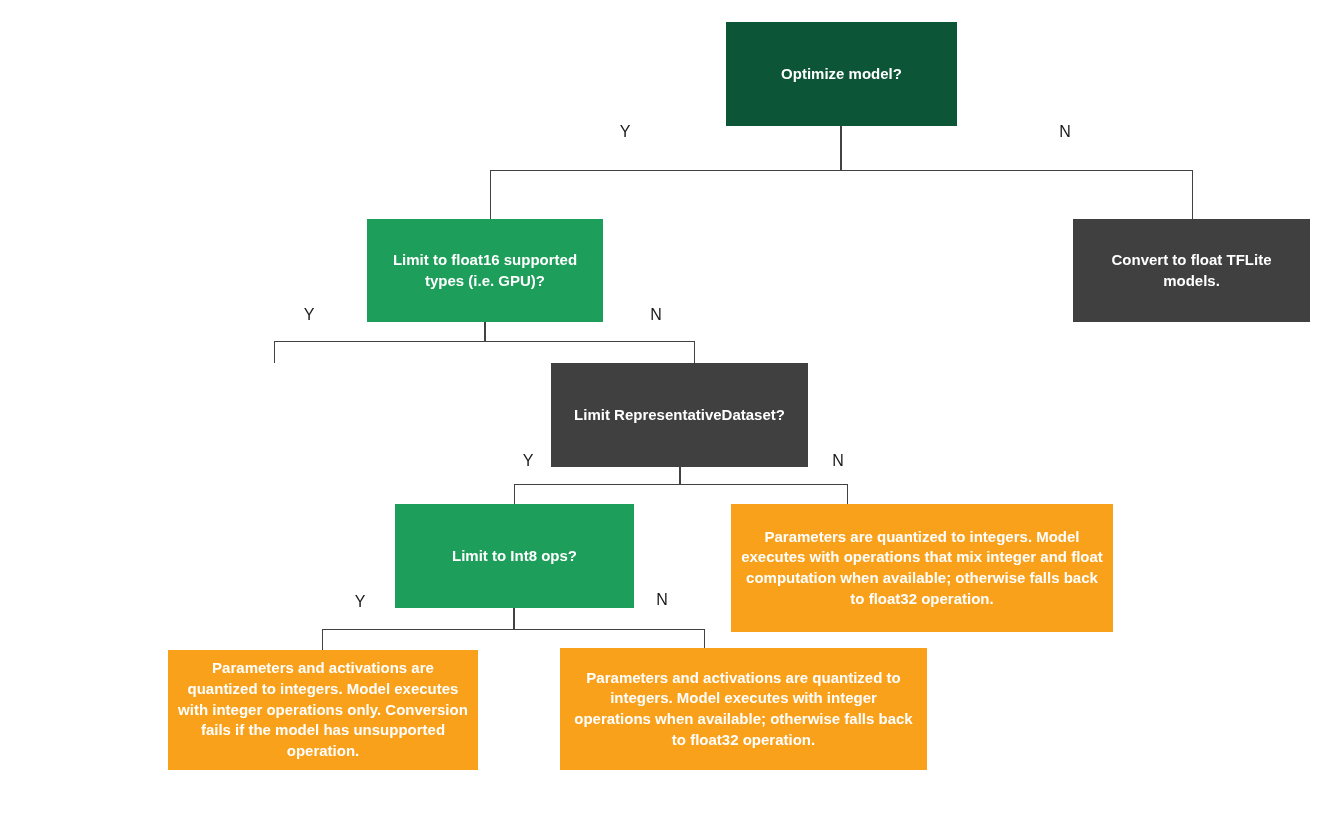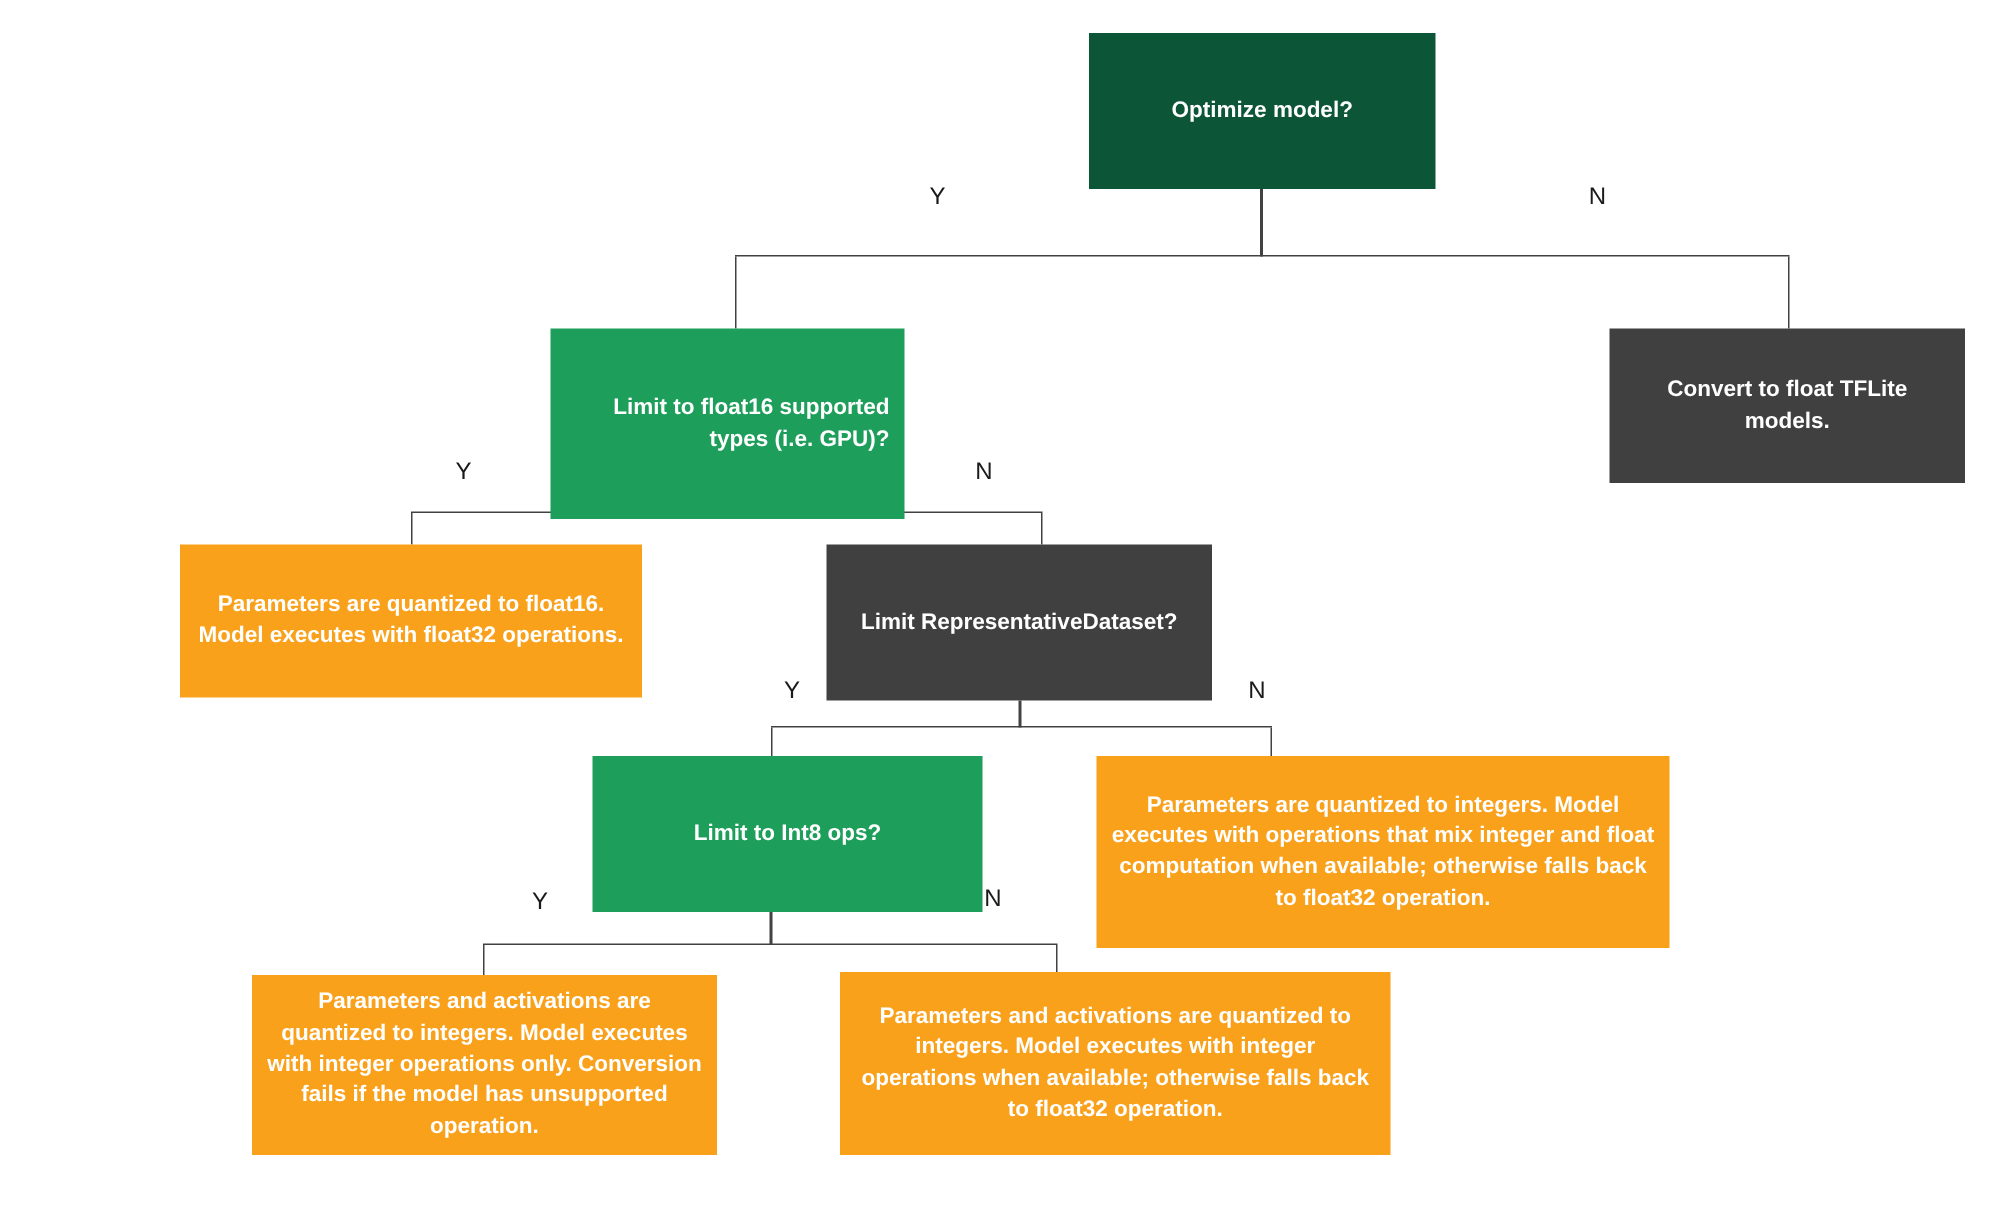--- a/index.html
+++ b/index.html
@@ -30,25 +30,25 @@
     line-height: 1.38;
     padding: 6px 10px;
     box-sizing: border-box;
   }
   .dark-green  { background: #0D5537; }
   .mid-green   { background: #404040; }
   .light-green { background: #1E9E5B; }
   .orange      { background: #F9A11B; }
 
   #n-optimize        { left: 726px;  top: 22px;  width: 231px; height: 104px; }
-  #n-limit-float16   { left: 367px;  top: 219px; width: 236px; height: 127px; text-align: right; }
+  #n-limit-float16   { left: 367px;  top: 219px; width: 236px; height: 103px; }
   #n-convert-float   { left: 1073px; top: 219px; width: 237px; height: 103px; }
   #n-float16-result  { left: 120px;  top: 363px; width: 308px; height: 102px; }
   #n-have-repdataset { left: 551px;  top: 363px; width: 257px; height: 104px; }
-  #n-limit-int8      { left: 395px;  top: 504px; width: 260px; height: 104px; }
+  #n-limit-int8      { left: 395px;  top: 504px; width: 239px; height: 104px; }
   #n-mixed-result    { left: 731px;  top: 504px; width: 382px; height: 128px; }
   #n-int8-only       { left: 168px;  top: 650px; width: 310px; height: 120px; }
   #n-int8-fallback   { left: 560px;  top: 648px; width: 367px; height: 122px; }
 
   
   .line {
     position: absolute;
     background: #424242;
   }
   
@@ -117,23 +117,20 @@
   </div>
 
   <div class="node light-green" id="n-limit-float16">
     <span>Limit to float16 supported types (i.e. GPU)?</span>
   </div>
 
   <div class="node mid-green" id="n-convert-float">
     <span>Convert to float TFLite models.</span>
   </div>
 
-  <div class="node orange" id="n-float16-result">
-    <span>Parameters are quantized to float16. Model executes with float32 operations.</span>
-  </div>
 
   <div class="node mid-green" id="n-have-repdataset">
     <span>Limit RepresentativeDataset?</span>
   </div>
 
   <div class="node light-green" id="n-limit-int8">
     <span>Limit to Int8 ops?</span>
   </div>
 
   <div class="node orange" id="n-mixed-result">

